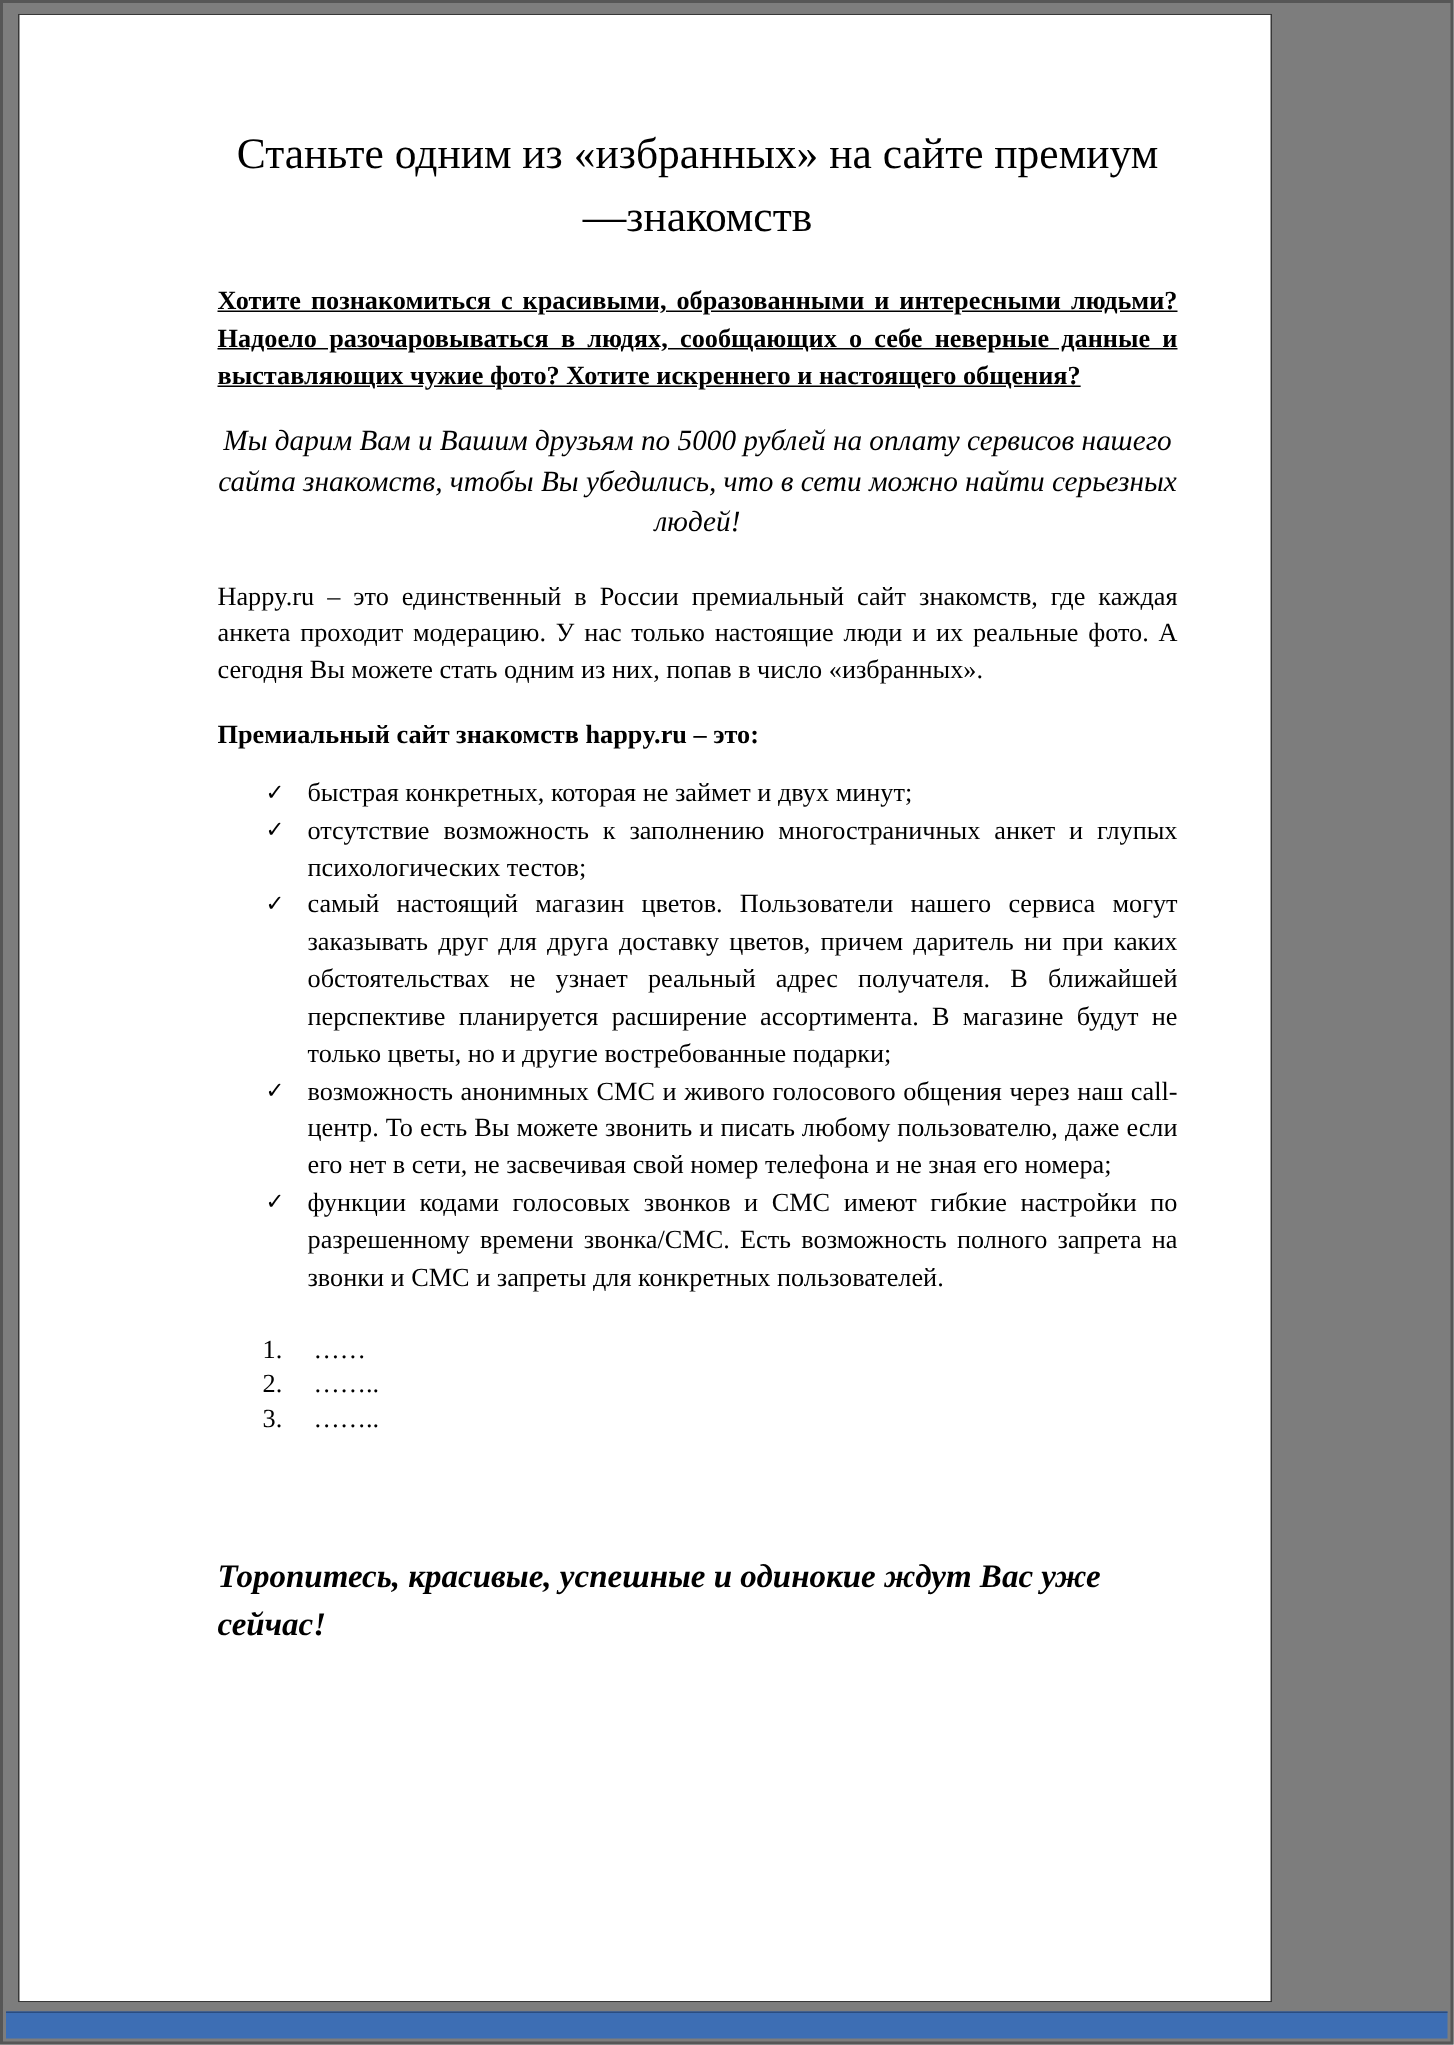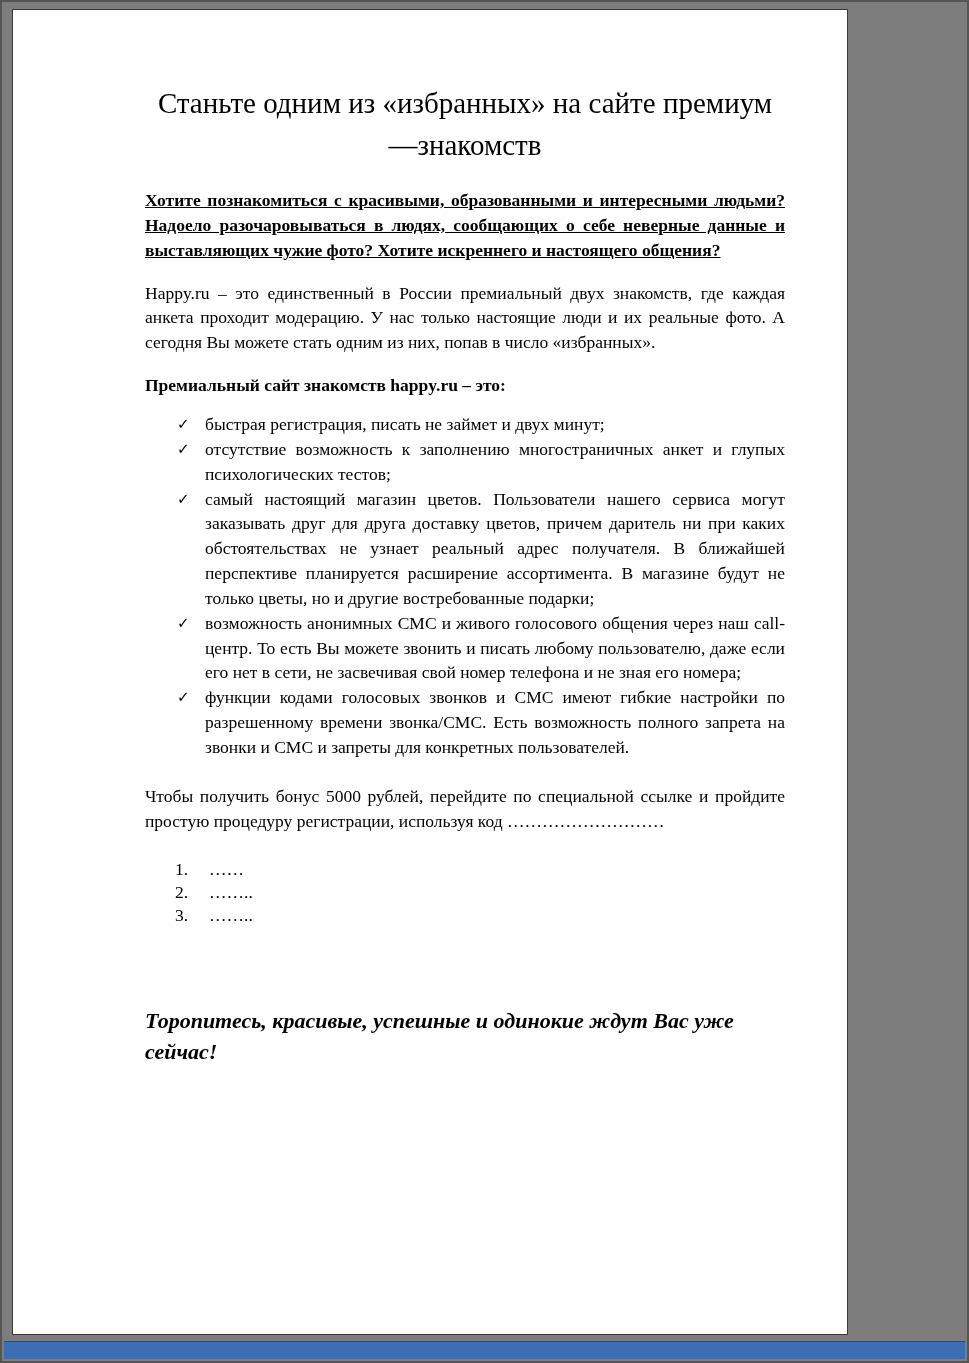--- a/index.html
+++ b/index.html
@@ -118,49 +118,49 @@
 </head>
 <body>
 
 <div class="frame">
   <div class="page">
 
     <h1>Станьте одним из «избранных» на сайте премиум—знакомств</h1>
 
     <p class="intro">Хотите познакомиться с красивыми, образованными и интересными людьми? Надоело разочаровываться в людях, сообщающих о себе неверные данные и выставляющих чужие фото? Хотите искреннего и настоящего общения?</p>
 
+    <p class="gift">Мы дарим Вам и Вашим друзьям по 5000 рублей на оплату сервисов нашего сайта знакомств, чтобы Вы убедились, что в сети можно найти серьезных людей!</p>
 
-    <p class="about">Happy.ru – это единственный в России премиальный двух знакомств, где каждая анкета проходит модерацию. У нас только настоящие люди и их реальные фото. А сегодня Вы можете стать одним из них, попав в число «избранных».</p>
+    <p class="about">Happy.ru – это единственный в России премиальный сайт знакомств, где каждая анкета проходит модерацию. У нас только настоящие люди и их реальные фото. А сегодня Вы можете стать одним из них, попав в число «избранных».</p>
 
     <p class="features-heading">Премиальный сайт знакомств happy.ru – это:</p>
 
     <ul class="features">
       <li>
         <span class="check">✓</span>
-        <span class="ftext">быстрая регистрация, писать не займет и двух минут;</span>
+        <span class="ftext">быстрая конкретных, которая не займет и двух минут;</span>
       </li>
       <li>
         <span class="check">✓</span>
         <span class="ftext">отсутствие возможность к заполнению многостраничных анкет и глупых психологических тестов;</span>
       </li>
       <li>
         <span class="check">✓</span>
         <span class="ftext">самый настоящий магазин цветов. Пользователи нашего сервиса могут заказывать друг для друга доставку цветов, причем даритель ни при каких обстоятельствах не узнает реальный адрес получателя. В ближайшей перспективе планируется расширение ассортимента. В магазине будут не только цветы, но и другие востребованные подарки;</span>
       </li>
       <li>
         <span class="check">✓</span>
         <span class="ftext">возможность анонимных СМС и живого голосового общения через наш call-центр. То есть Вы можете звонить и писать любому пользователю, даже если его нет в сети, не засвечивая свой номер телефона и не зная его номера;</span>
       </li>
       <li>
         <span class="check">✓</span>
         <span class="ftext">функции кодами голосовых звонков и СМС имеют гибкие настройки по разрешенному времени звонка/СМС. Есть возможность полного запрета на звонки и СМС и запреты для конкретных пользователей.</span>
       </li>
     </ul>
 
-    <p class="bonus">Чтобы получить бонус 5000 рублей, перейдите по специальной ссылке и пройдите простую процедуру регистрации, используя код ………………………</p>
 
 
     <ol class="codes">
       <li>
         <span class="num">1.</span><span>……</span>
       </li>
       <li>
         <span class="num">2.</span><span>……..</span>
       </li>
       <li>

